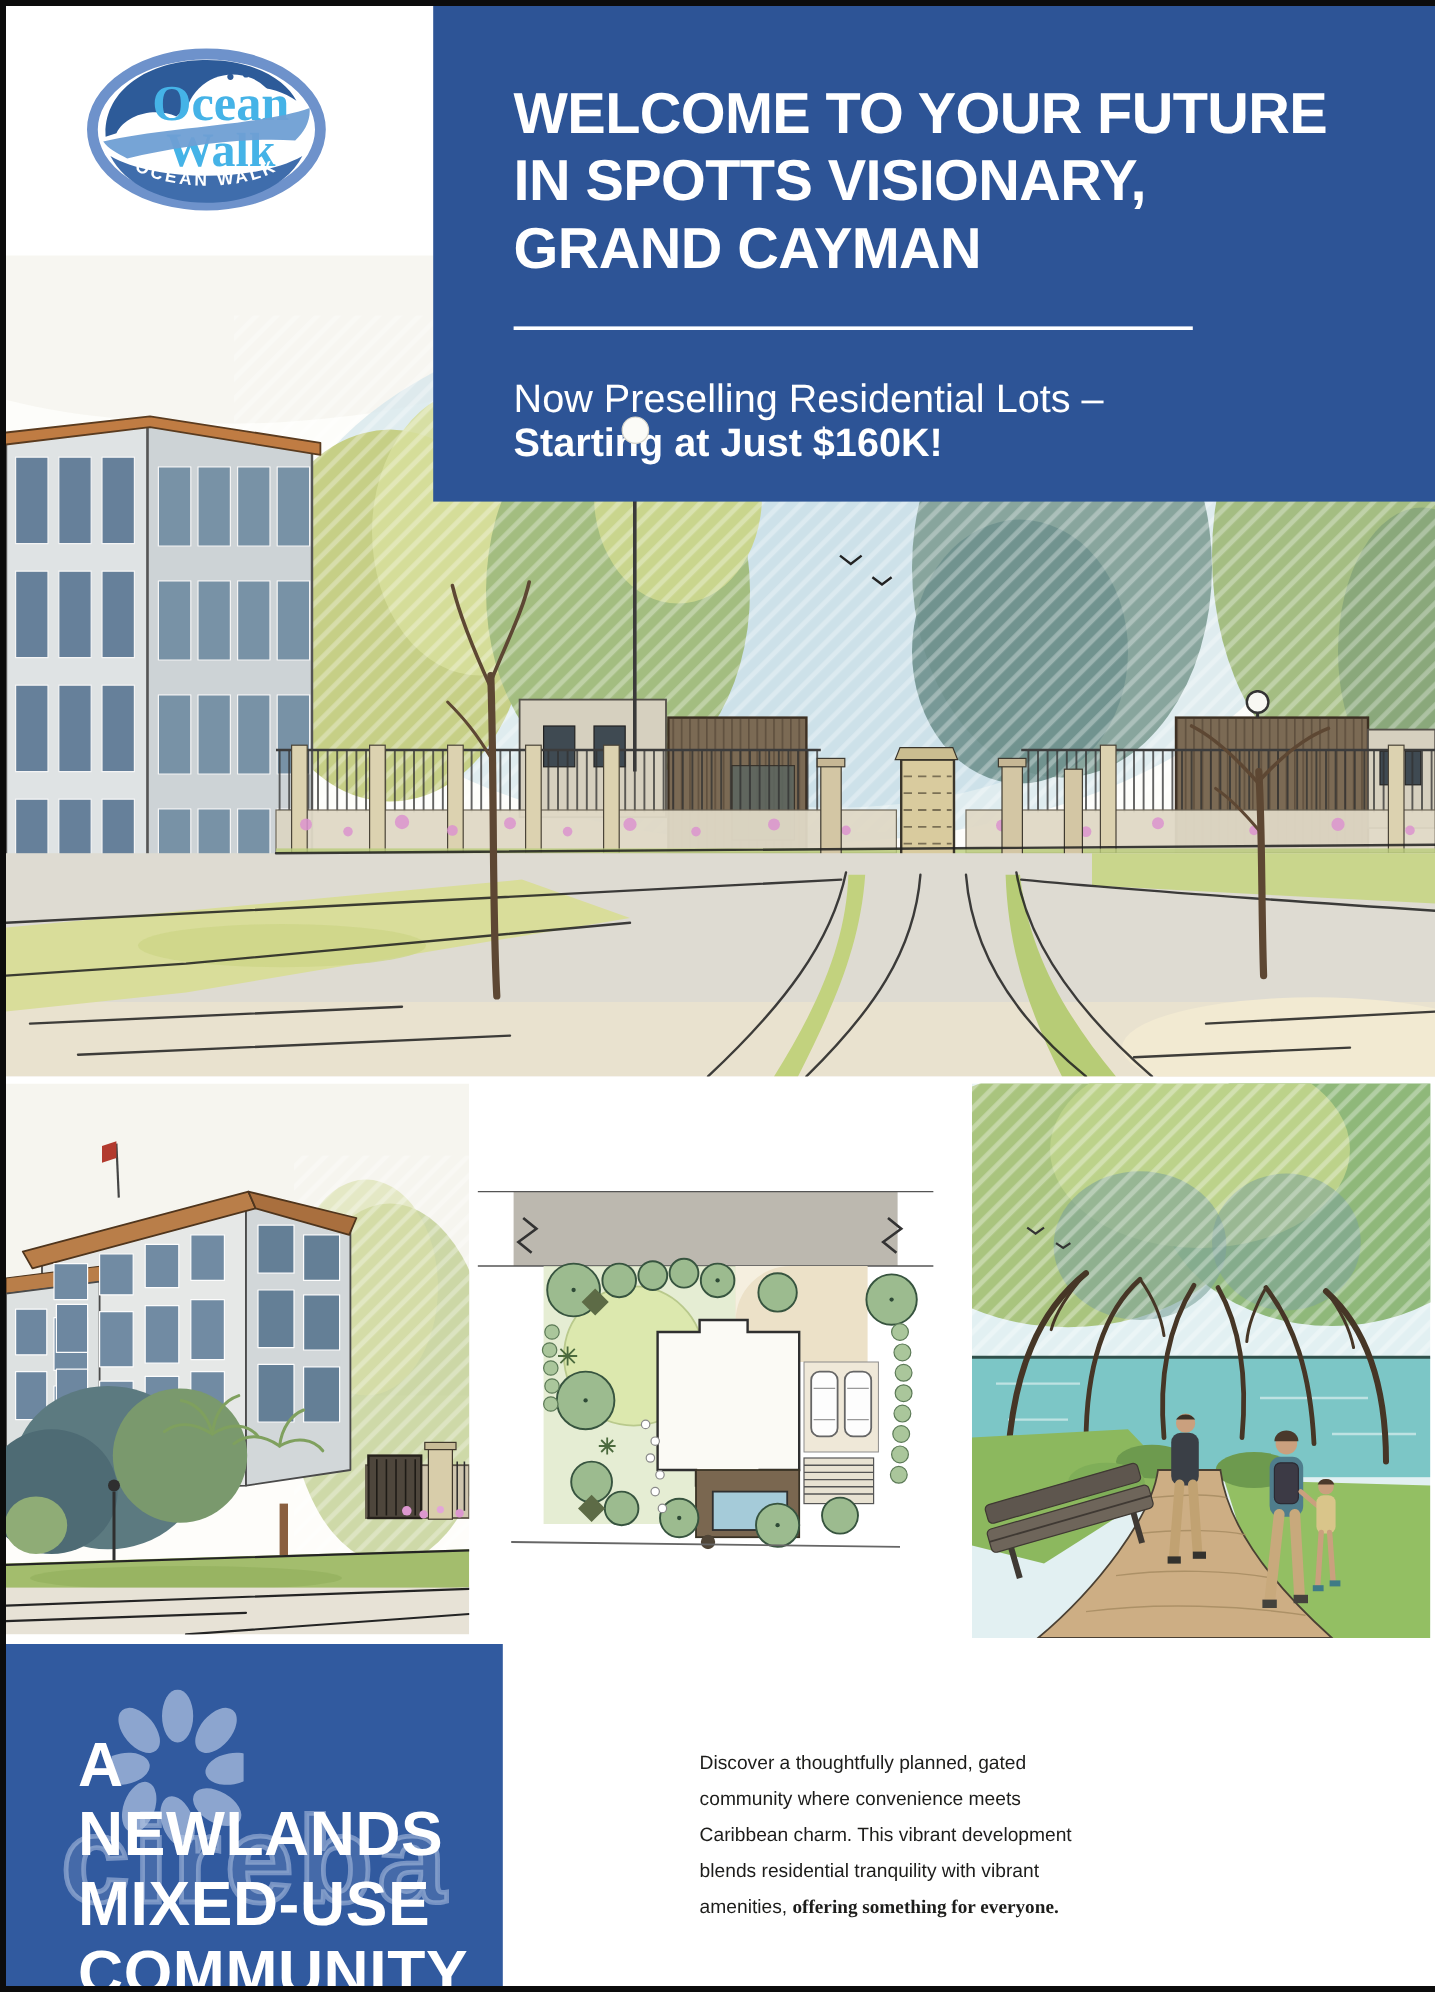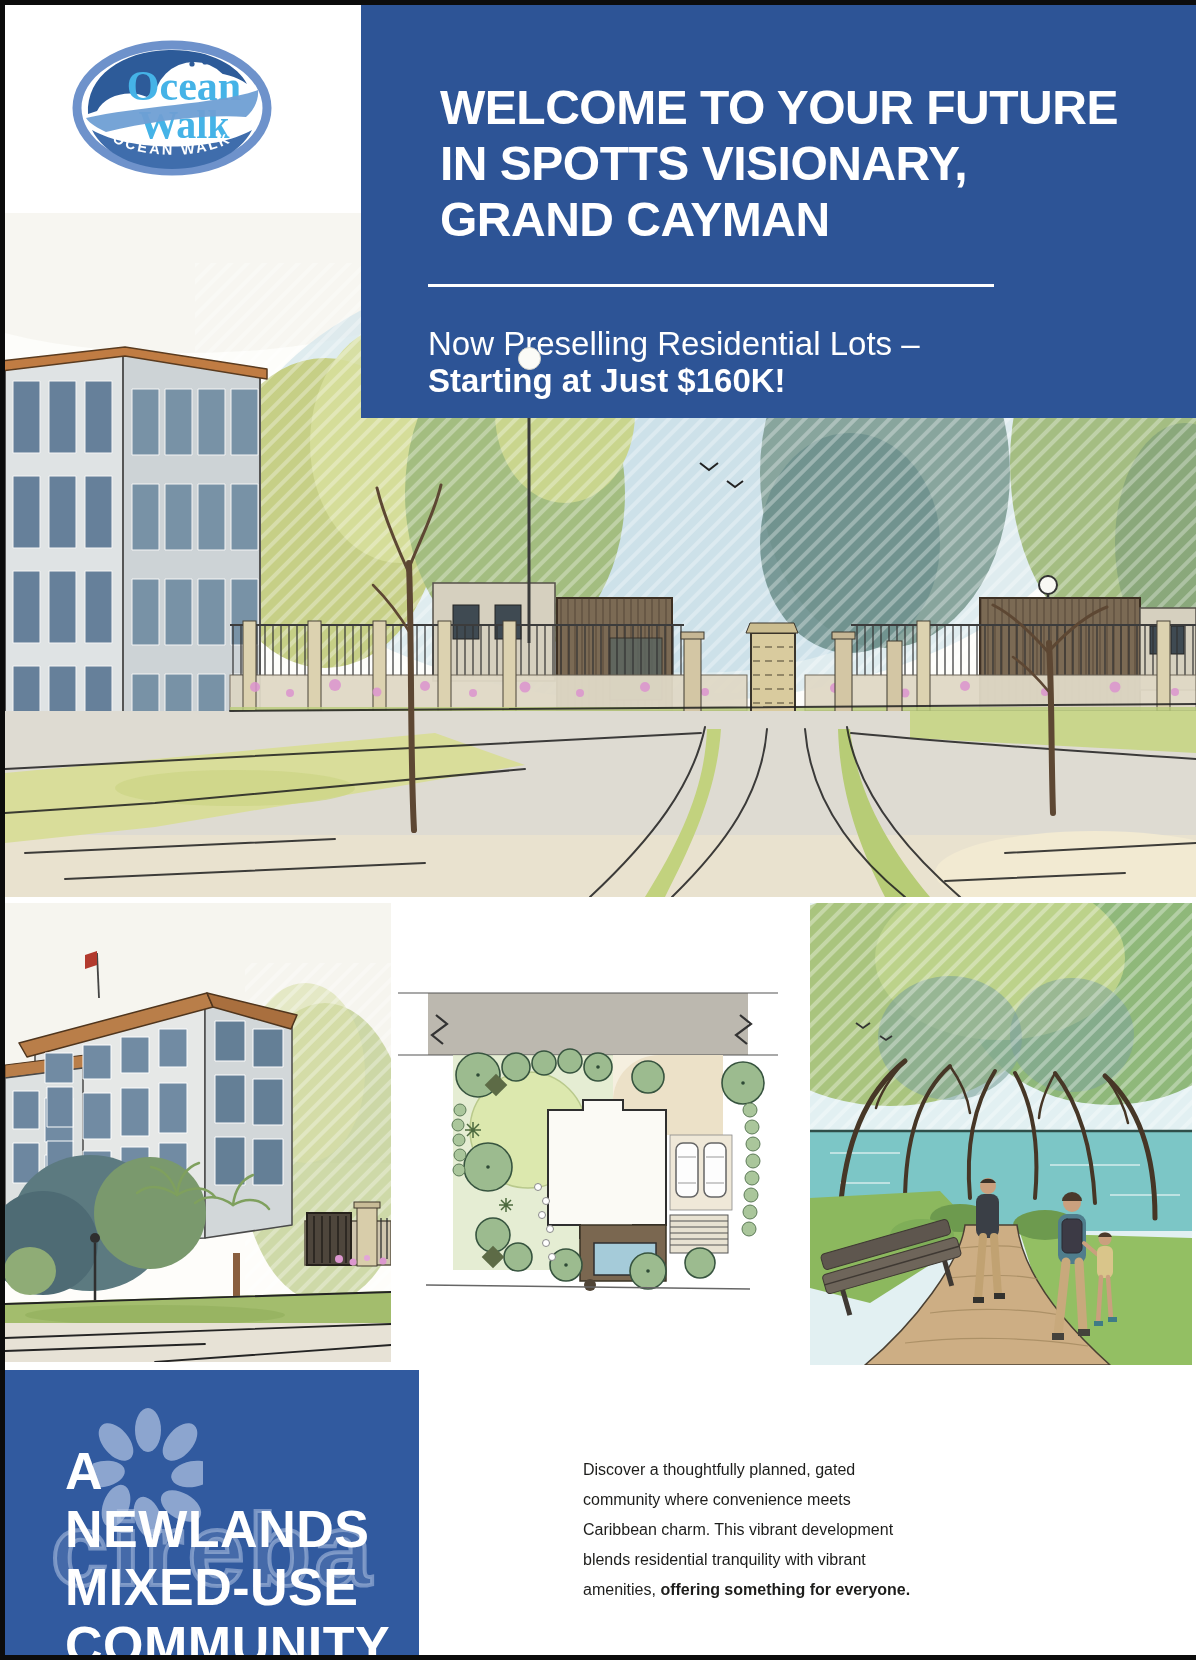--- a/index.html
+++ b/index.html
@@ -7,21 +7,21 @@
     width:1196px;height:1660px;position:relative;background:#0c0c0c;
     font-family:"Liberation Sans", sans-serif;overflow:hidden;
   }
   .page{position:absolute;left:5px;top:5px;width:1191px;height:1650px;background:#ffffff;}
   .abs{position:absolute;}
   
   .logo{left:67px;top:35px;width:200px;height:136px;z-index:4;}
   
   .banner{left:356px;top:0;width:835px;height:413px;background:#2d5496;z-index:5;
           box-sizing:border-box;padding:63px 40px 0 67px;color:#ffffff;}
-  .banner h1{margin:12px;font-size:48px;line-height:56px;font-weight:700;letter-spacing:-0.5px;}
+  .banner h1{margin:0;font-size:48px;line-height:56px;font-weight:700;letter-spacing:-0.5px;}
   .banner .rule{width:566px;height:3px;background:#ffffff;margin-top:36px;}
   .banner .sub{margin-top:38px;font-size:33px;line-height:37px;}
   .banner .sub .bold{font-weight:700;}
   
   .globe{left:513px;top:342px;width:21px;height:21px;border-radius:50%;
          background:#fbfbf7;border:1px solid #d8d6cc;z-index:6;}
   
   .hero{left:0;top:208px;width:1191px;height:684px;z-index:1;}
   .img-building{left:0;top:898px;width:386px;height:459px;z-index:2;}
   .img-plan{left:393px;top:900px;width:380px;height:386px;z-index:2;}
@@ -30,21 +30,21 @@
   .bluebox{left:0;top:1365px;width:414px;height:285px;background:#315a9f;z-index:3;overflow:hidden;}
   .bluebox h2{position:absolute;left:60px;top:72px;margin:0;color:#ffffff;
               font-size:52px;line-height:58px;font-weight:700;letter-spacing:0.5px;z-index:3;}
   .flower{position:absolute;left:88px;top:38px;width:110px;height:128px;z-index:1;}
   .cireba{position:absolute;left:46px;top:122px;z-index:2;
           font-size:102px;font-weight:700;letter-spacing:4px;
           color:rgba(176,195,226,0.16);
           -webkit-text-stroke:4px rgba(176,195,226,0.55);}
   
   .desc{left:578px;top:1450px;width:560px;color:#1d1d1b;font-size:16px;line-height:30px;z-index:3;}
-  .desc .bold{font-weight:700;}
+  .desc .bold{font-weight:700;font-family:Liberation Serif, serif;}
   svg{display:block;}
 </style>
 </head>
 <body>
 
 <div class="page">
 
   <svg class="abs logo" viewBox="0 0 200 136" aria-label="OCEAN WALK">
     <ellipse cx="100" cy="68" rx="95" ry="63" fill="#ffffff" stroke="#6e92cb" stroke-width="9"></ellipse>
     <path d="M16,74 C14,36 50,11 97,10 C138,9 166,26 175,44 C158,32 132,29 117,37 C133,43 141,53 137,63 C121,44 91,42 75,57 C57,49 33,55 25,71 Z" fill="#2d5b99"></path>

